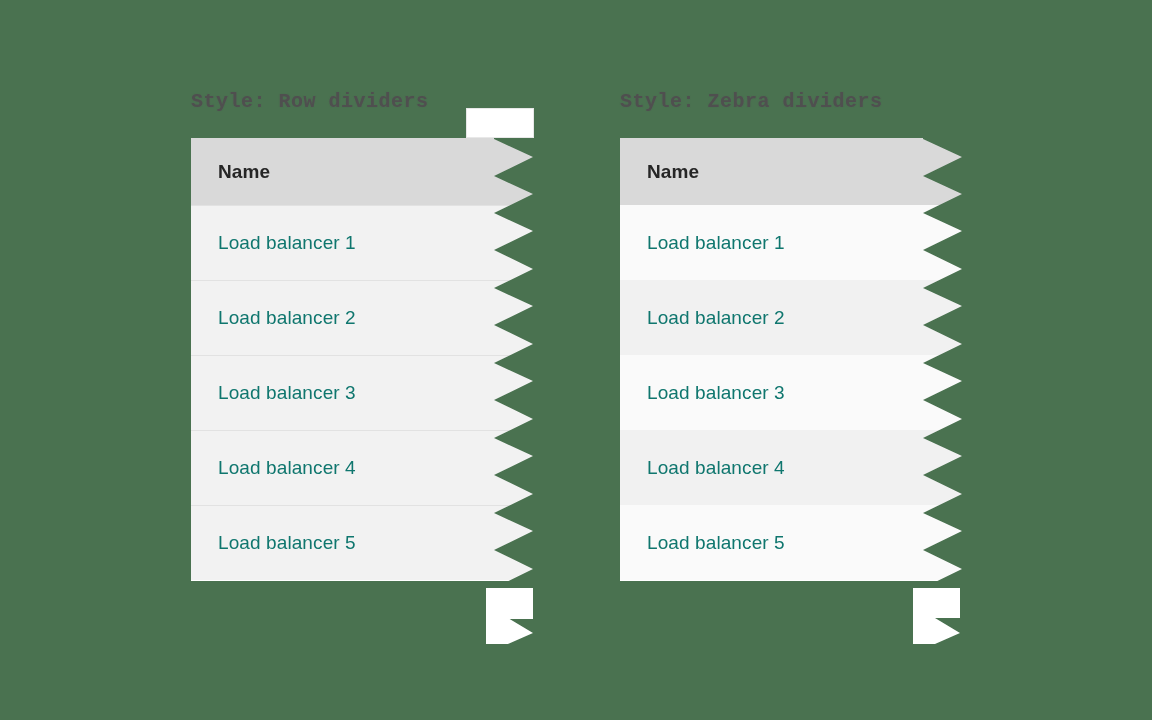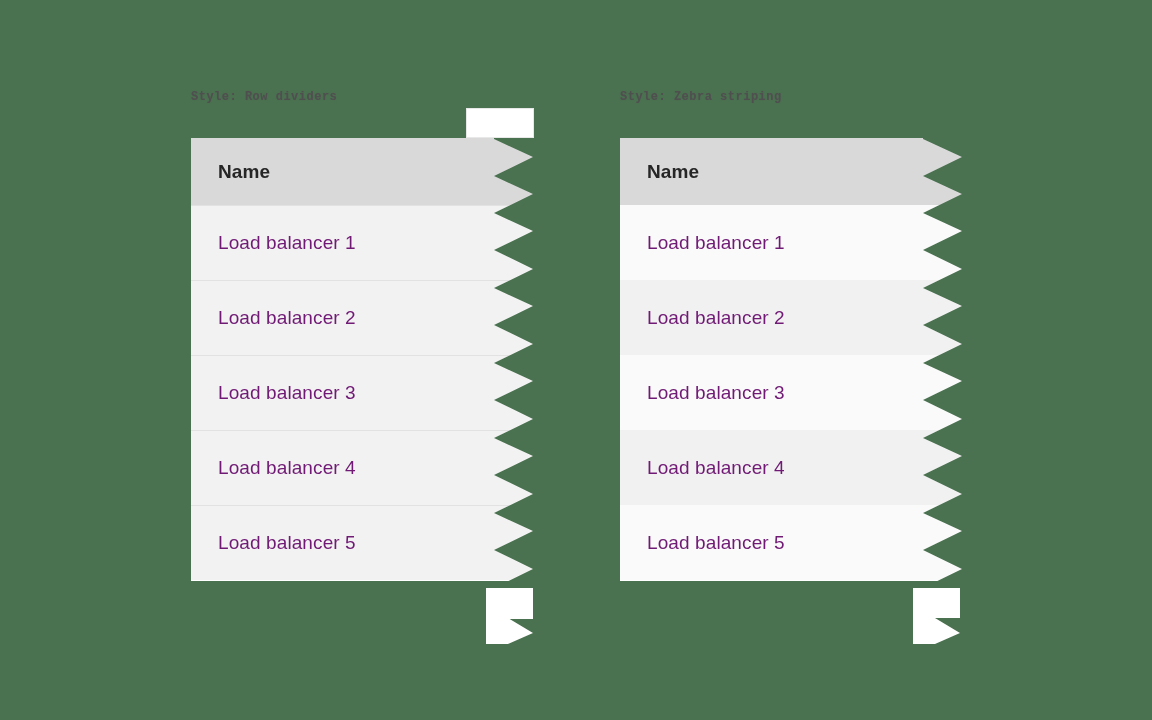--- a/index.html
+++ b/index.html
@@ -18,21 +18,21 @@
 
   .stage {
     position: absolute;
     inset: 0;
   }
 
   
   .caption {
     position: absolute;
     font-family: "Liberation Mono", monospace;
-    font-size: 12px;
+    font-size: 20px;
     font-weight: 700;
     letter-spacing: 0.5px;
     color: #4f4f4f;
     white-space: pre;
     text-shadow: 0 0 1px rgba(90,90,90,0.55);
   }
 
   
   .card {
     position: absolute;
@@ -45,21 +45,21 @@
   }
 
   
   .row {
     box-sizing: border-box;
     display: flex;
     align-items: center;
     height: 75px;
     padding-left: 27px;
     font-size: 19px;
-    color: #701a75;
+    color: #0f766e;
     letter-spacing: 0.1px;
   }
 
   .row.header {
     height: 67px;
     background: #d9d9d9;
     color: #262626;
     font-weight: 700;
   }
 
@@ -161,21 +161,21 @@
     </div>
 
     <div class="tail" style="left:486px; top:588px; width:47px; height:30px;
                 filter: drop-shadow(0 1px 0 #ffffff);"></div>
     <div class="tail" style="left:486px; top:588px; width:47px; height:56px;
                 clip-path: polygon(0 0, 47px 0, 47px 30px, 22px 30px, 47px 45px, 22px 56px, 0 56px);"></div>
   </div>
 
   <div>
 
-    <div class="caption" style="left:620px; top:90px;">Style: Zebra striping</div>
+    <div class="caption" style="left:620px; top:90px;">Style: Zebra dividers</div>
 
     <div class="card zebra-table" style="left:620px; top:138px; width:342px; height:451px;
                 clip-path: polygon(
                   0 0,
                   303px 0,
                   303px 1px,
                   342px 19px,
                   303px 38px,
                   342px 56px,
                   303px 75px,

